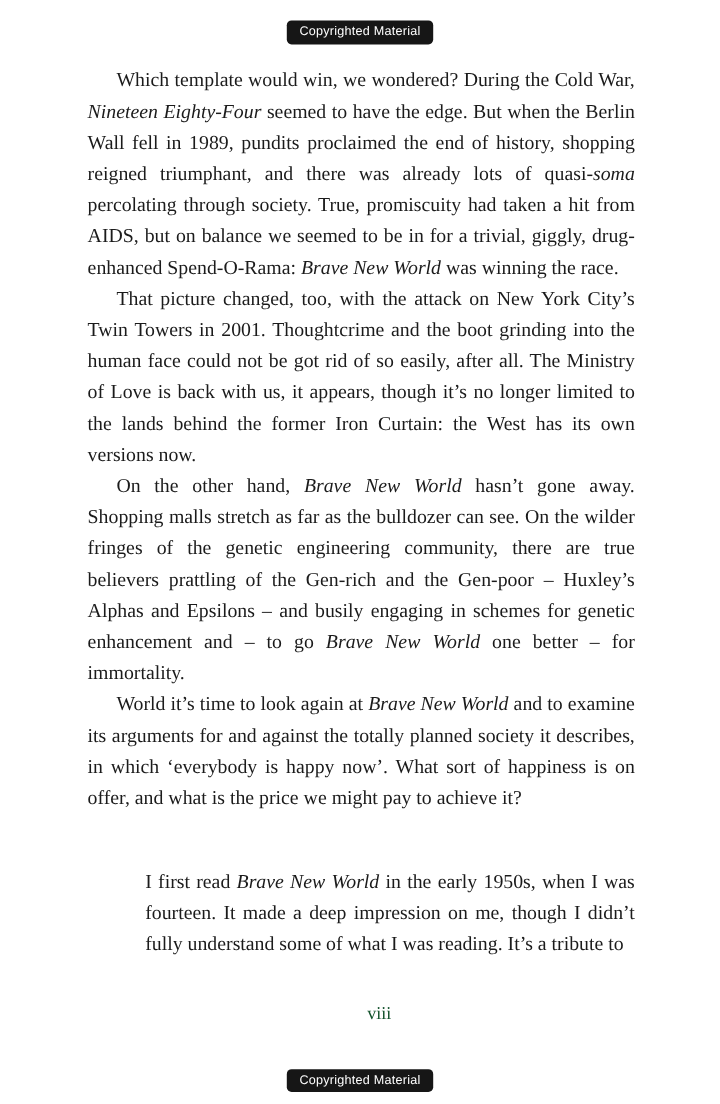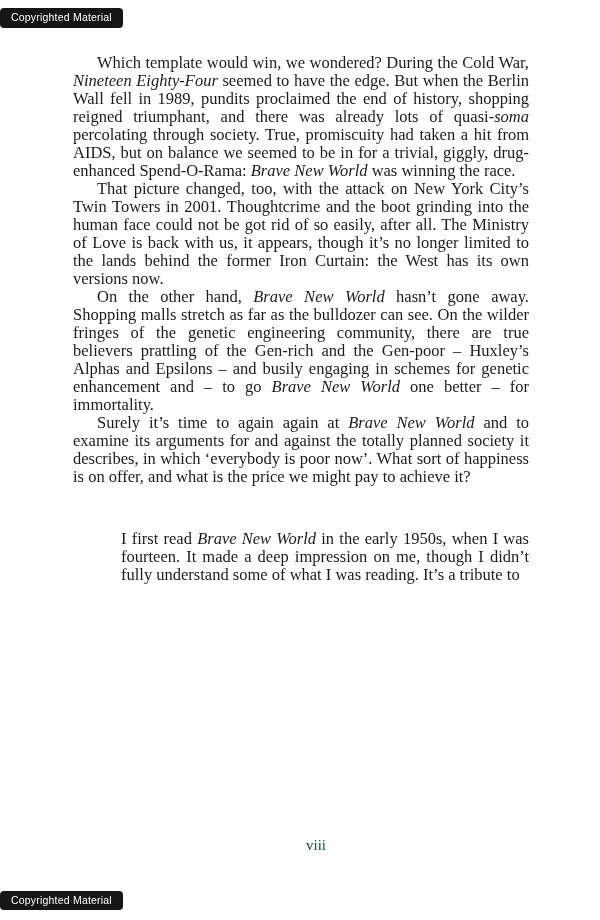--- a/index.html
+++ b/index.html
@@ -13,41 +13,43 @@
     height: 920px;
     margin: 0 auto;
     background: #ffffff;
     overflow: hidden;
   }
   .badge-row {
     position: absolute;
     left: 0;
     width: 100%;
     display: flex;
+    justify-content: center;
+    margin-top: 9px;
   }
   .badge-row.top { top: 8px; }
   .badge-row.bottom { bottom: 10px; }
   .copyright-badge {
     background: #161616;
     color: #ffffff;
     font-family: "Liberation Sans", sans-serif;
     font-size: 10.5px;
     letter-spacing: 0.2px;
     padding: 4px 11px 5px 11px;
     border-radius: 4px;
     line-height: 1;
   }
   .body-text {
     position: absolute;
     left: 73px;
     top: 54px;
     width: 456px;
     font-family: "Liberation Serif", "DejaVu Serif", serif;
     font-size: 16.5px;
-    line-height: 18px;
+    line-height: 26px;
     color: #1b1b1b;
     text-align: justify;
   }
   .para {
     margin: 0;
   }
   .para.indent {
     text-indent: 24px;
   }
   .para.section-break {
@@ -74,21 +76,21 @@
 <div class="page">
 
   <div class="badge-row top">
     <span class="copyright-badge">Copyrighted Material</span>
   </div>
 
   <div class="body-text">
       <p class="para indent"><span>Which template would win, we wondered? During the Cold War, </span><em>Nineteen Eighty-Four</em><span> seemed to have the edge. But when the Berlin Wall fell in 1989, pundits proclaimed the end of history, shopping reigned triumphant, and there was already lots of quasi-</span><em>soma</em><span> percolating through society. True, promiscuity had taken a hit from AIDS, but on balance we seemed to be in for a trivial, giggly, drug-enhanced Spend-O-Rama: </span><em>Brave New World</em><span> was winning the race.</span></p>
       <p class="para indent"><span>That picture changed, too, with the attack on New York City’s Twin Towers in 2001. Thoughtcrime and the boot grinding into the human face could not be got rid of so easily, after all. The Ministry of Love is back with us, it appears, though it’s no longer limited to the lands behind the former Iron Curtain: the West has its own versions now.</span></p>
       <p class="para indent"><span>On the other hand, </span><em>Brave New World</em><span> hasn’t gone away. Shopping malls stretch as far as the bulldozer can see. On the wilder fringes of the genetic engineering community, there are true believers prattling of the Gen-rich and the Gen-poor – Huxley’s Alphas and Epsilons – and busily engaging in schemes for genetic enhancement and – to go </span><em>Brave New World</em><span> one better – for immortality.</span></p>
-      <p class="para indent"><span>Surely it’s time to again again at </span><em>Brave New World</em><span> and to examine its arguments for and against the totally planned society it describes, in which ‘everybody is poor now’. What sort of happiness is on offer, and what is the price we might pay to achieve it?</span></p>
+      <p class="para indent"><span>World it’s time to look again at </span><em>Brave New World</em><span> and to examine its arguments for and against the totally planned society it describes, in which ‘everybody is happy now’. What sort of happiness is on offer, and what is the price we might pay to achieve it?</span></p>
       <p class="para section-break"><span>I first read </span><em>Brave New World</em><span> in the early 1950s, when I was fourteen. It made a deep impression on me, though I didn’t fully understand some of what I was reading. It’s a tribute to</span></p>
     </div>
 
   <div class="page-number">viii</div>
 
   <div class="badge-row bottom">
     <span class="copyright-badge">Copyrighted Material</span>
   </div>
 
 </div>

